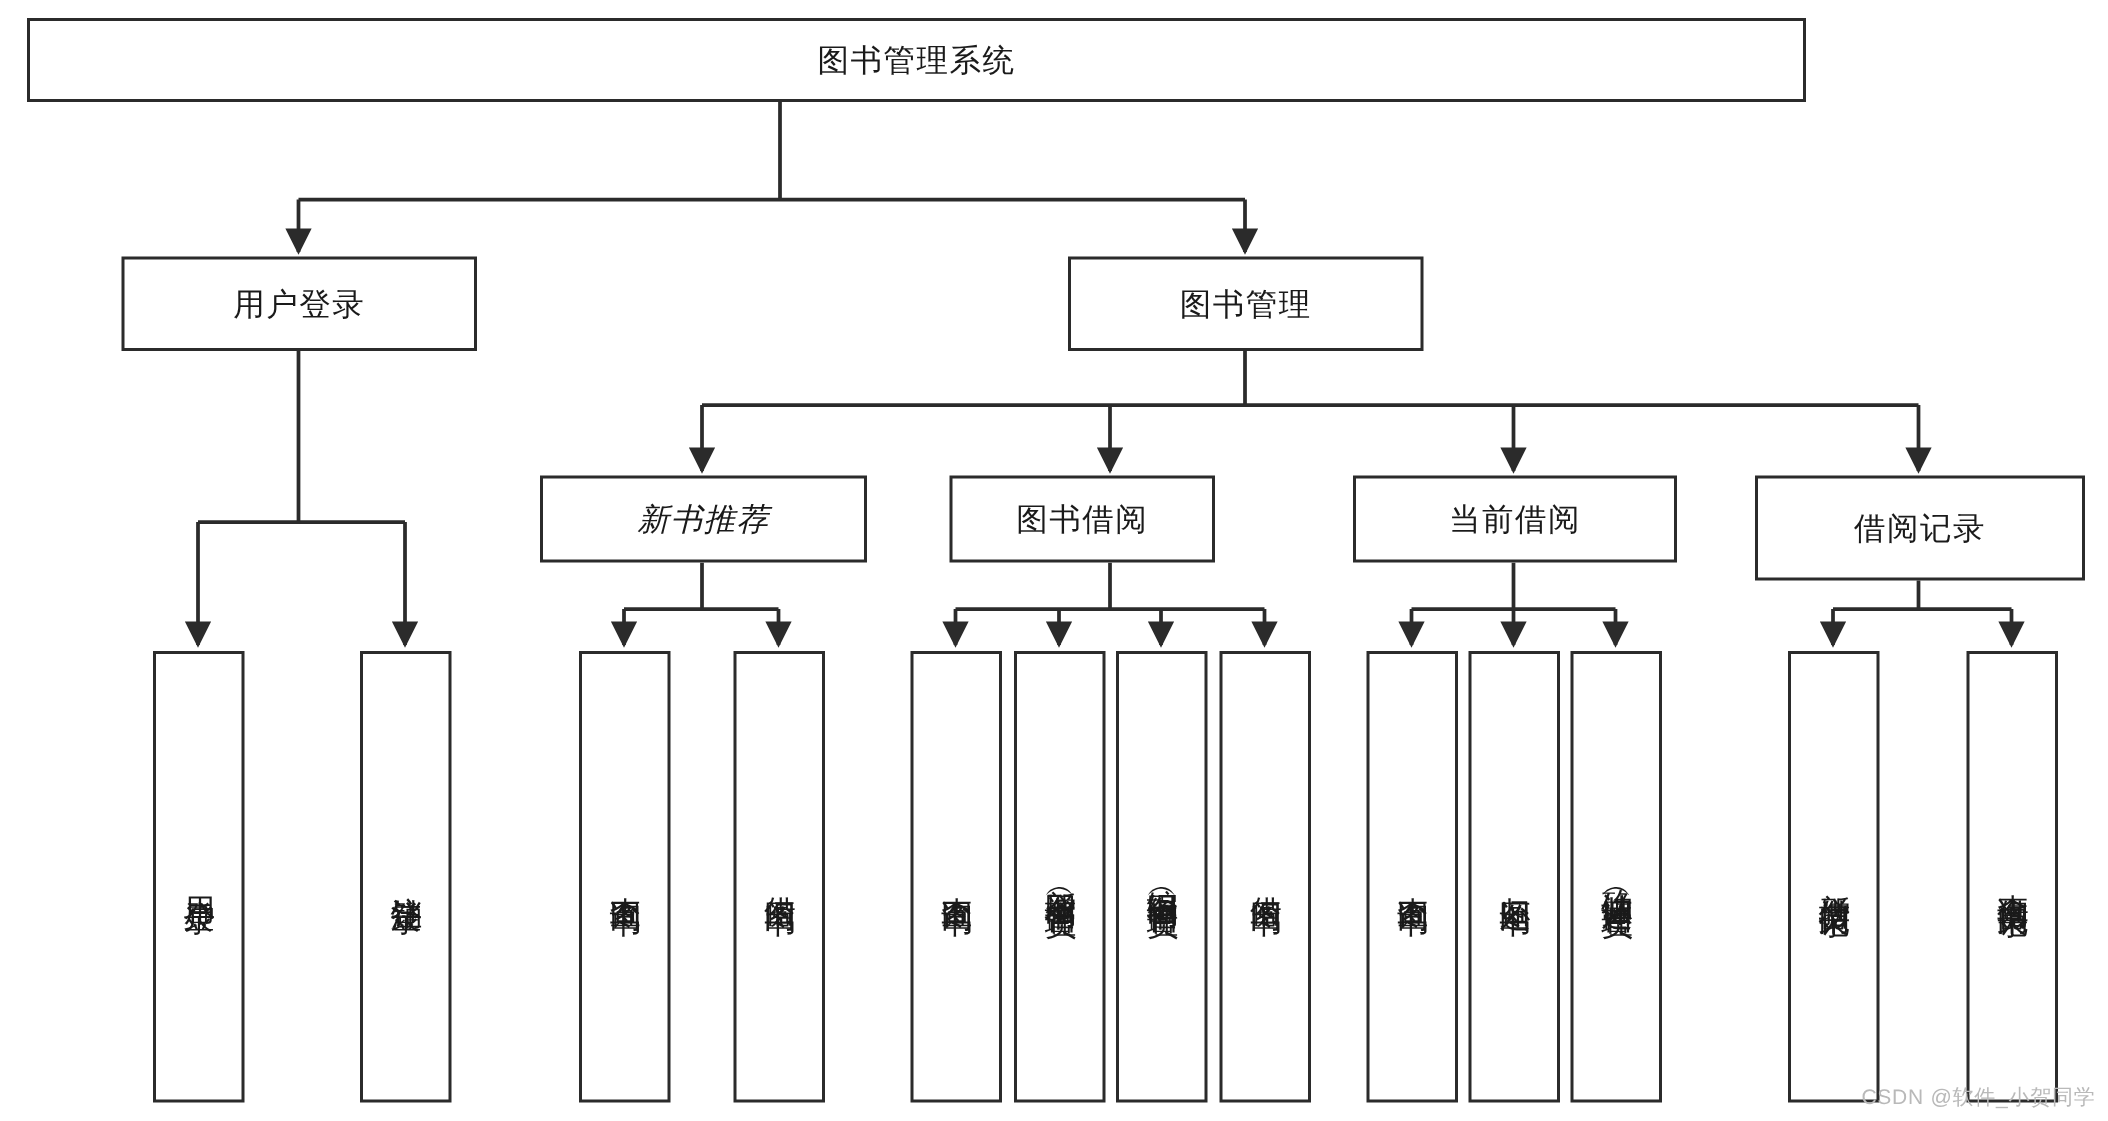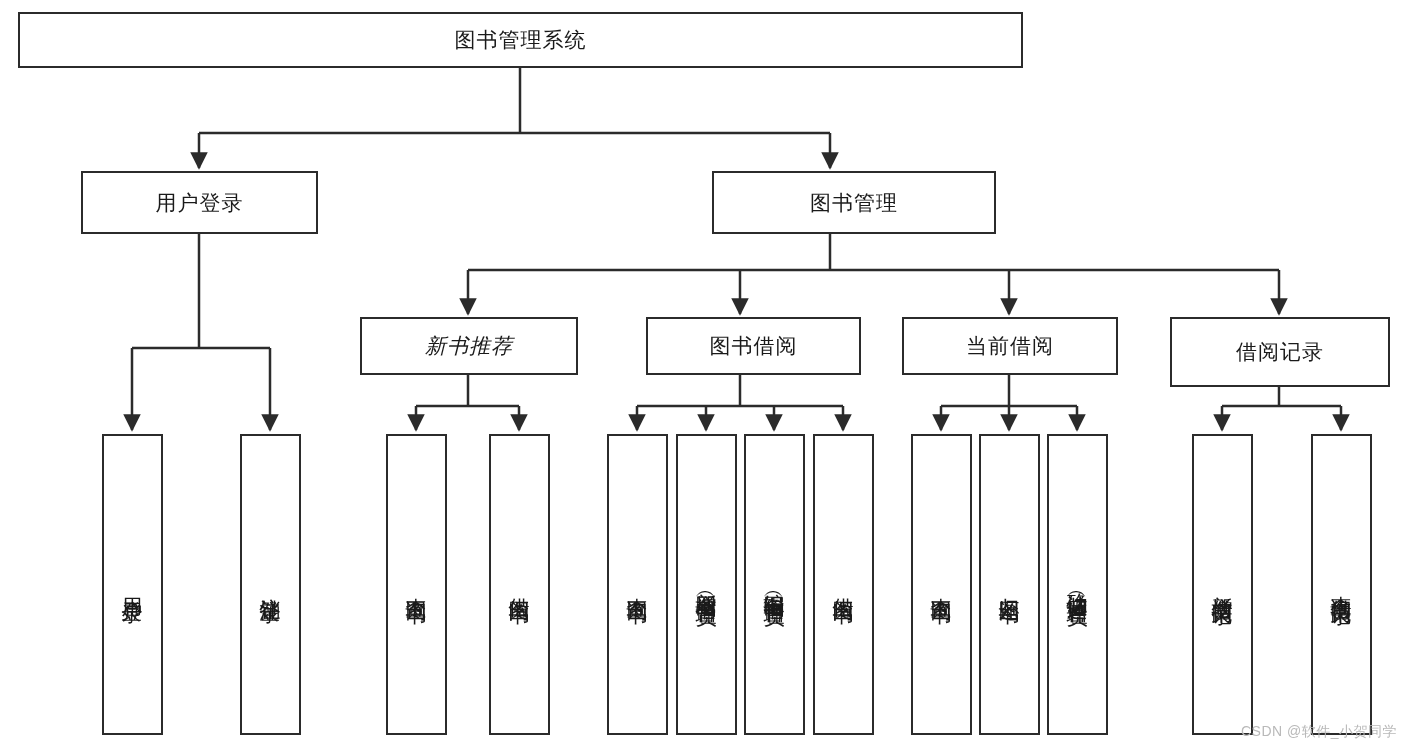--- a/index.html
+++ b/index.html
@@ -111,35 +111,35 @@
       <path d="M 1009 406 L 1009 430" marker-end="url(#arrow)"></path>
       <path d="M 1077 406 L 1077 430" marker-end="url(#arrow)"></path>
 
       <path d="M 1279 375 L 1279 406"></path>
       <path d="M 1222 406 L 1341 406"></path>
       <path d="M 1222 406 L 1222 430" marker-end="url(#arrow)"></path>
       <path d="M 1341 406 L 1341 430" marker-end="url(#arrow)"></path>
     </g>
   </svg>
 
-  <div class="node horiz" style="left:18px; top:12px; width:1005px; height:56px;">
+  <div class="node horiz" style="left:18px; top:12px; width:1186px; height:56px;">
     <span>图书管理系统</span>
   </div>
 
   <div class="node horiz" style="left:81px; top:171px; width:237px; height:63px;">
     <span>用户登录</span>
   </div>
-  <div class="node horiz" style="left:712px; top:171px; width:284px; height:63px;">
+  <div class="node horiz" style="left:712px; top:171px; width:237px; height:63px;">
     <span>图书管理</span>
   </div>
 
   <div class="node horiz" style="left:360px; top:317px; width:218px; height:58px;font-style:italic;">
     <span>新书推荐</span>
   </div>
-  <div class="node horiz" style="left:633px; top:317px; width:215px; height:58px;margin-left:13px;">
+  <div class="node horiz" style="left:633px; top:317px; width:177px; height:58px;">
     <span>图书借阅</span>
   </div>
   <div class="node horiz" style="left:902px; top:317px; width:216px; height:58px;">
     <span>当前借阅</span>
   </div>
   <div class="node horiz" style="left:1170px; top:317px; width:220px; height:70px;">
     <span>借阅记录</span>
   </div>
 
   <div class="node vert" style="left:102px; top:434px; width:61px; height:301px;">

